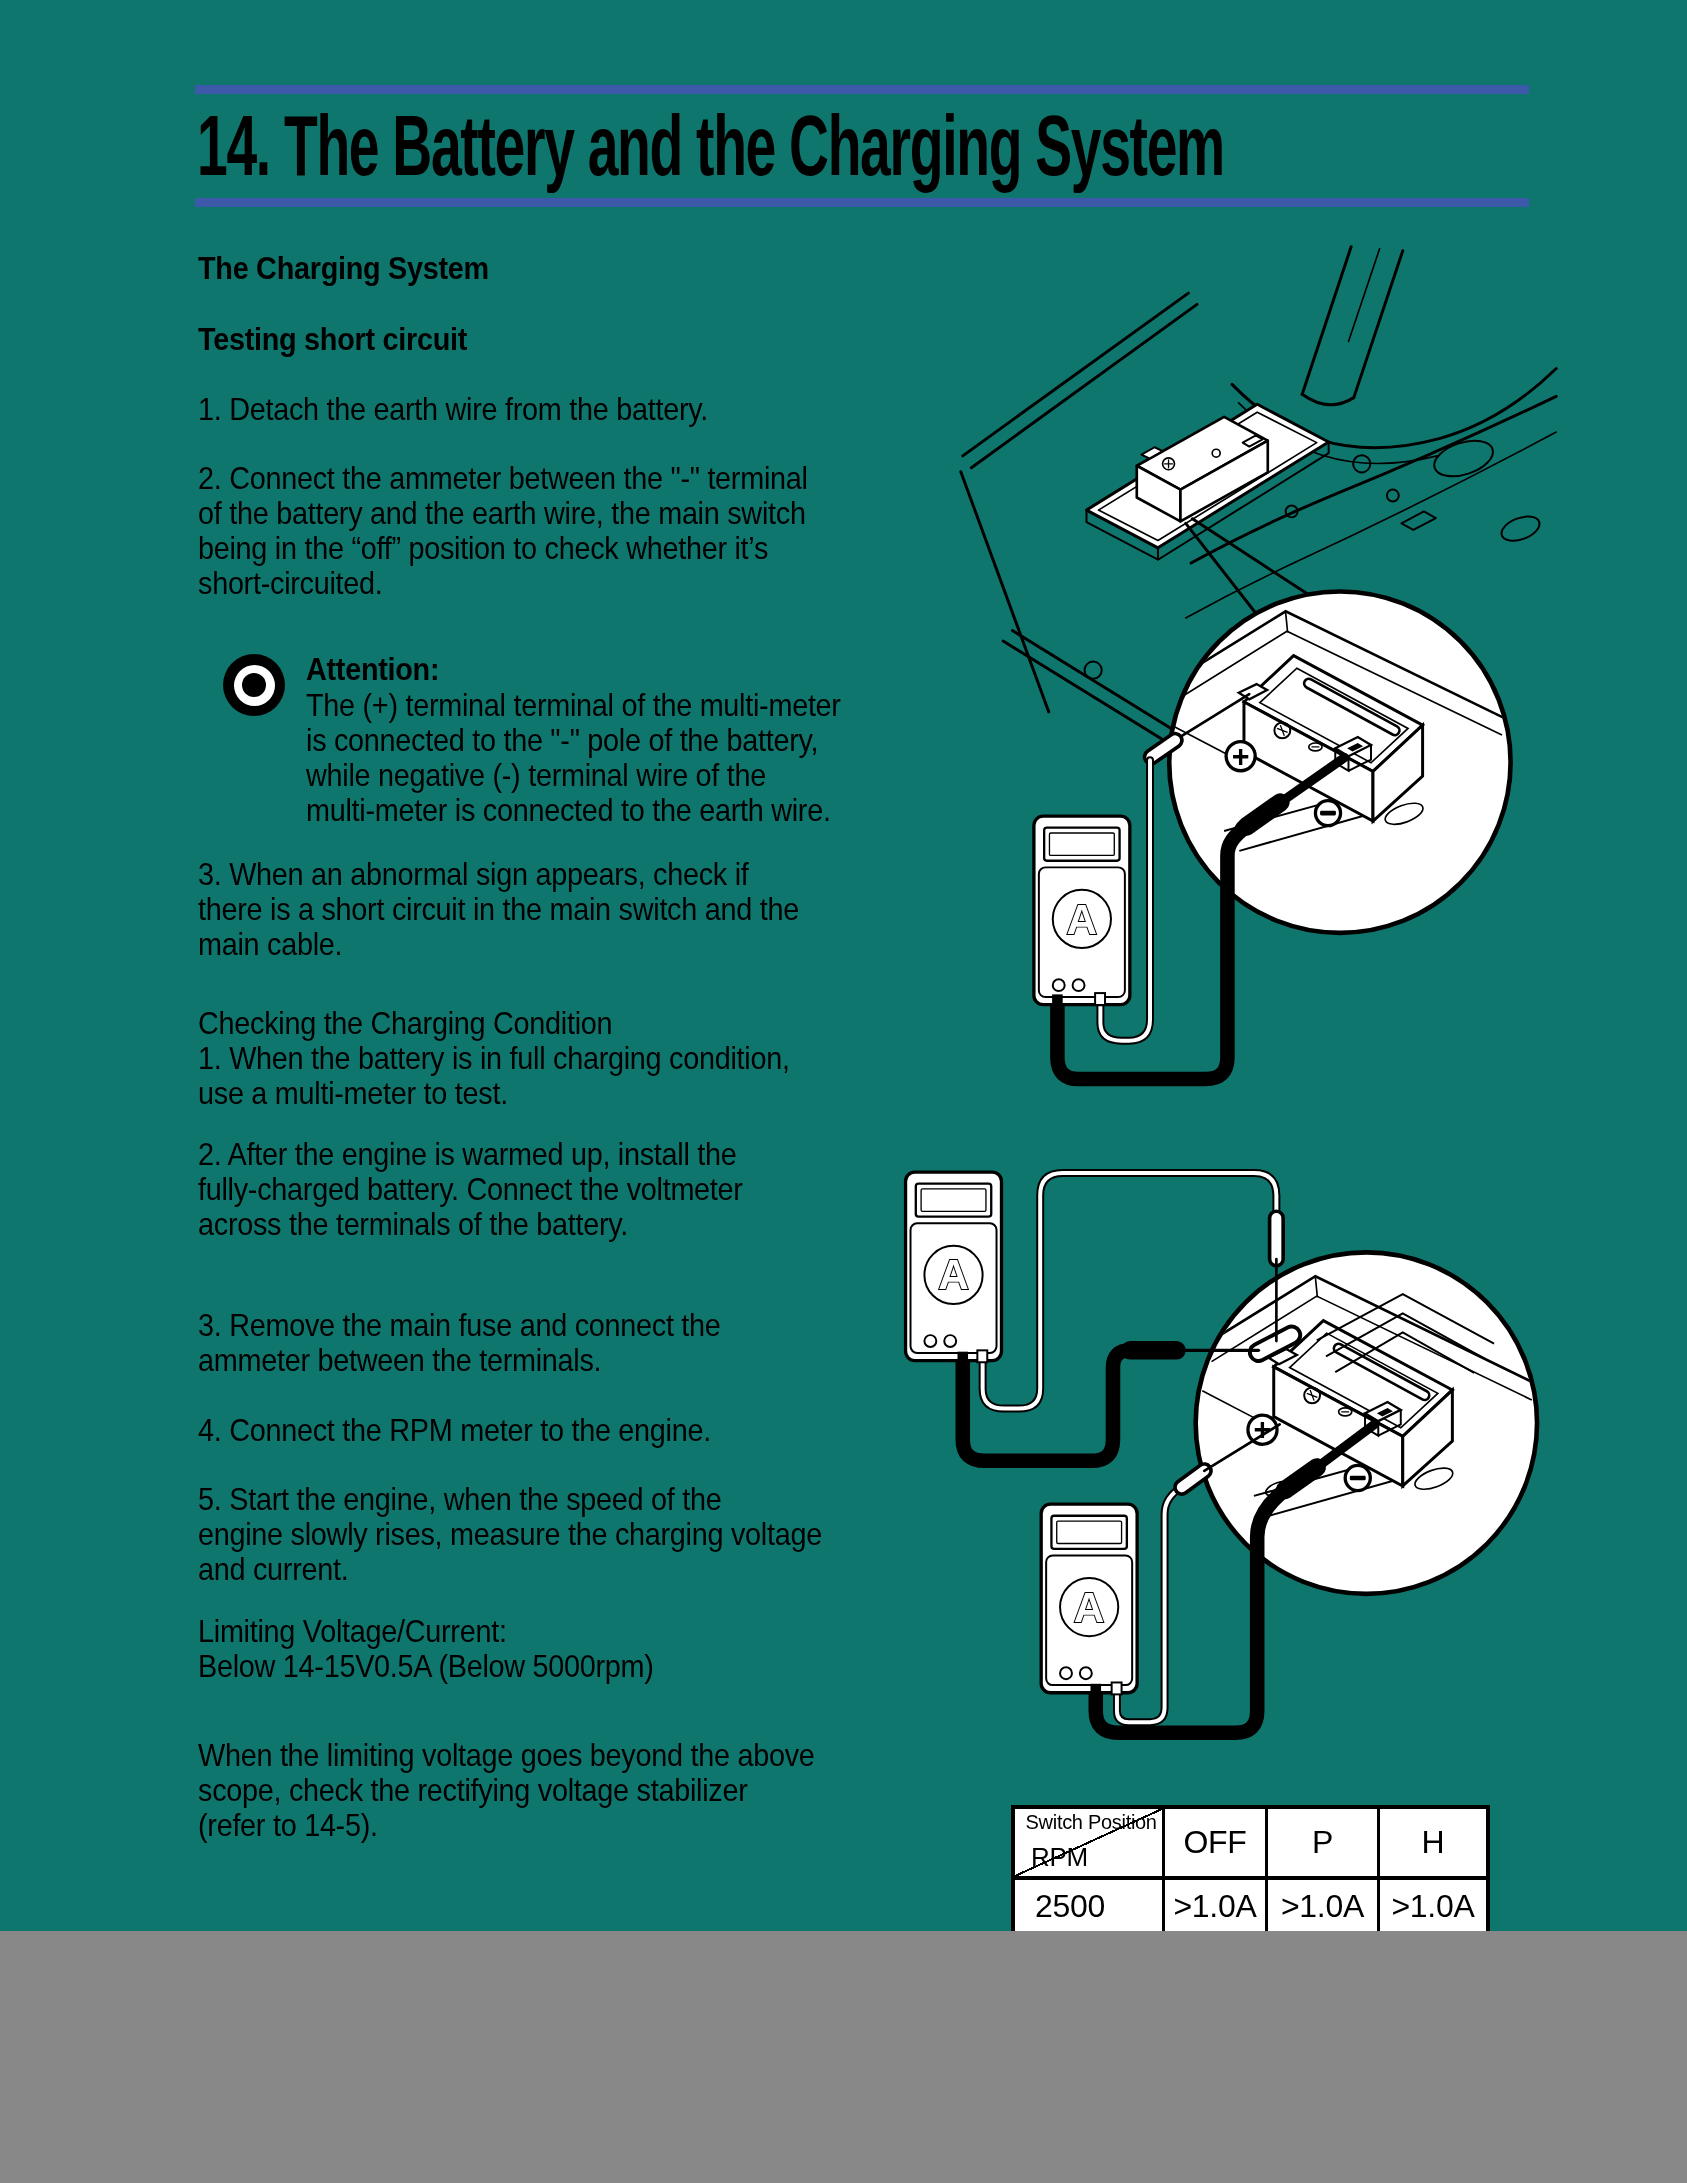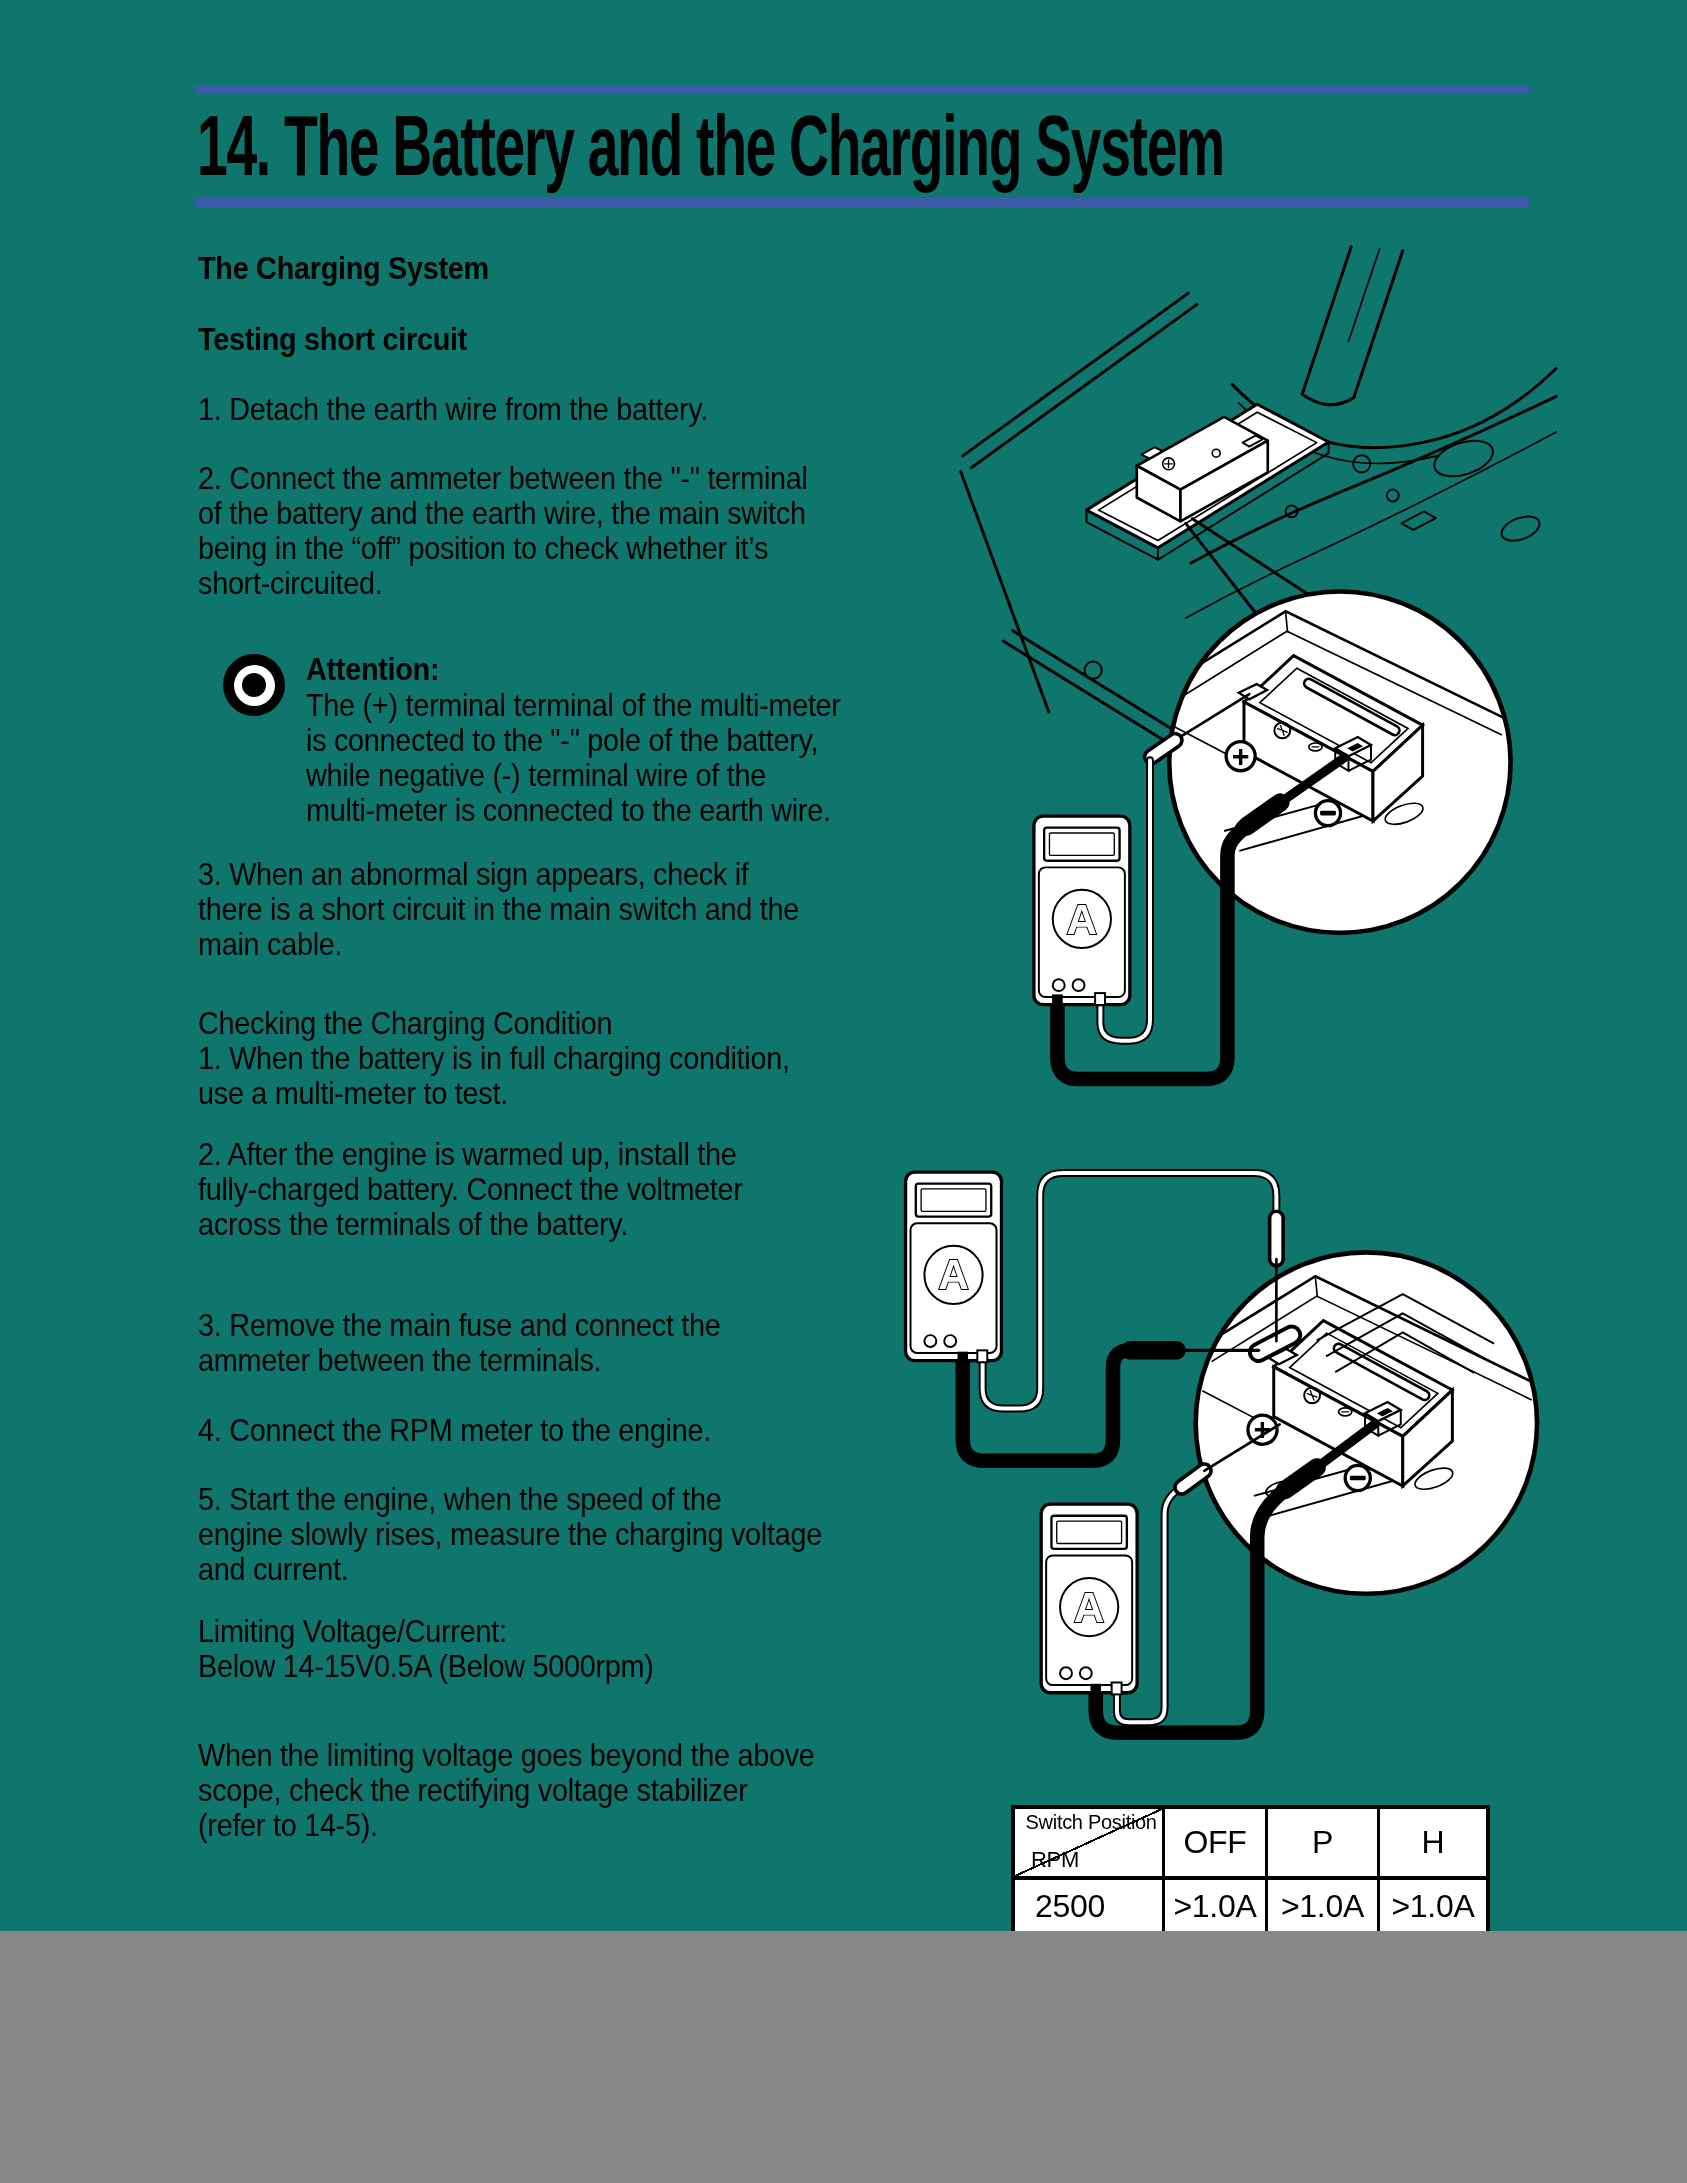--- a/index.html
+++ b/index.html
@@ -41,21 +41,21 @@
     border:4.6px solid #000;box-sizing:border-box;display:grid;
     grid-template-columns:147px 103px 112px auto;grid-template-rows:71px auto;text-align:right;
   }
   #spec-table .cell{box-sizing:border-box;}
   #spec-table .hd{border-bottom:4px solid #000;display:flex;align-items:center;justify-content:center;
     font-size:32px;letter-spacing:-0.3px;}
   #spec-table .bl{border-left:3.3px solid #000;}
   #spec-table .corner{position:relative;display:block;
     background:linear-gradient(to bottom right,transparent calc(50% - 1px),#000 calc(50% - 1px),#000 calc(50% + 1px),transparent calc(50% + 1px));}
   #spec-table .corner .ct{position:absolute;top:2px;right:5.3px;font-size:20px;letter-spacing:-0.3px;}
-  #spec-table .corner .cb{position:absolute;bottom:2.6px;left:16px;font-size:22px;letter-spacing:-0.3px;}
+  #spec-table .corner .cb{position:absolute;bottom:2.6px;left:16px;font-size:26px;letter-spacing:-0.3px;}
   #spec-table .dc{display:flex;flex-direction:column;justify-content:space-around;
     align-items:center;font-size:32px;letter-spacing:-0.3px;padding:4px 0;}
   #spec-table .dc.rpmcol{align-items:flex-start;padding-left:20px;}
 
   #diagram-svg{position:absolute;left:847px;top:232px;width:741px;height:1542px;}
   svg text{font-family:"Liberation Sans",sans-serif;}
 </style>
 </head>
 <body>
 

